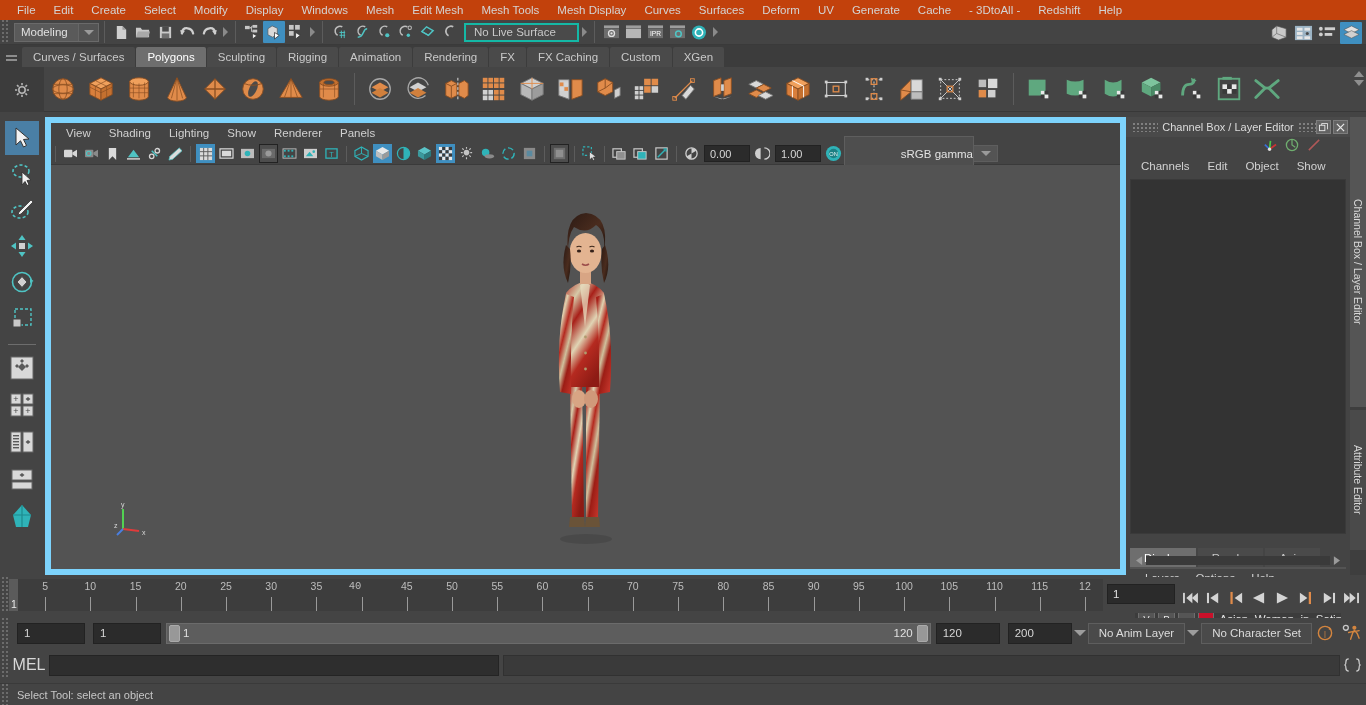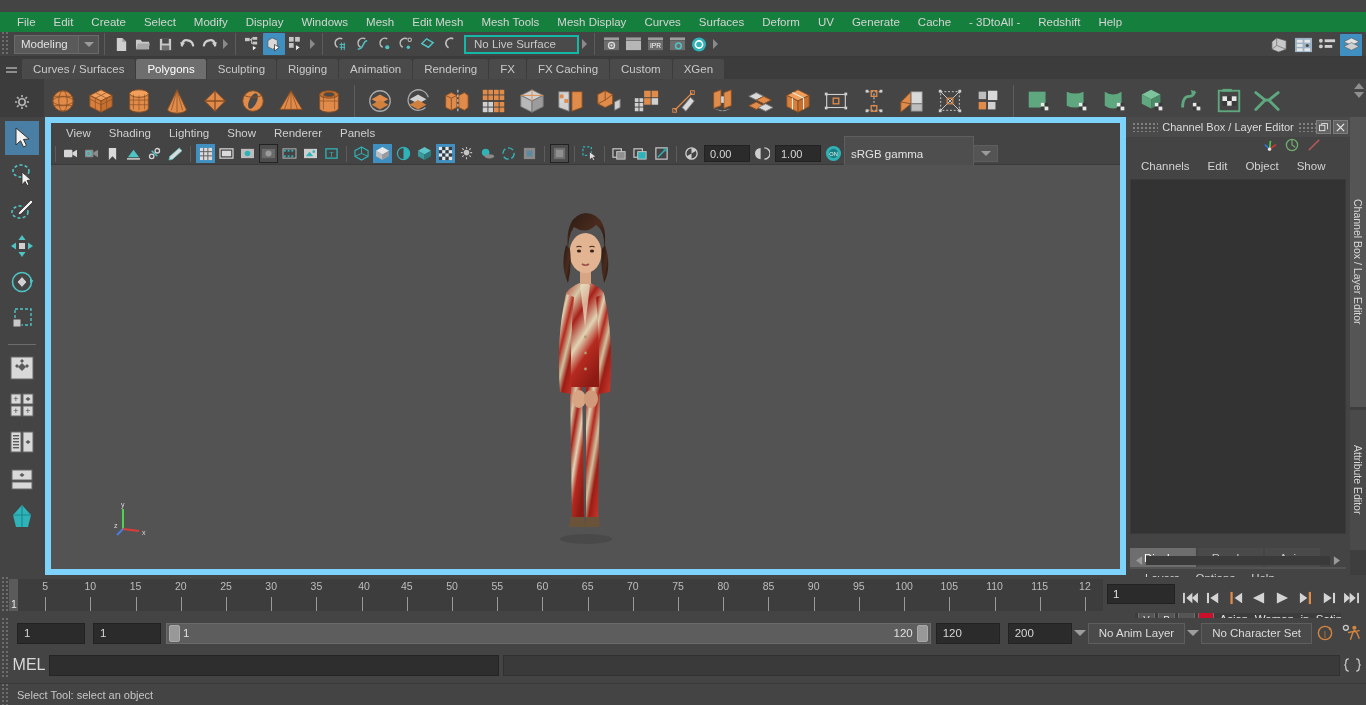--- a/index.html
+++ b/index.html
@@ -7,22 +7,22 @@
   body{
     width:1366px; height:705px;
     font-family:"Liberation Sans", sans-serif;
     font-size:11.5px;
     color:#cfcfcf;
     overflow:hidden;
     position:relative;
   }
   
   #menubar{
-    height:20px; background:#15803d;
-    display:flex; align-items:center; padding-left:8px;margin-top:12px;
+    height:20px; background:#c2410c;
+    display:flex; align-items:center; padding-left:8px;
   }
   #menubar .mi{ padding:0 9px; line-height:20px; font-size:11.5px; color:#d4d4d4; white-space:nowrap;}
 
   
   #statusline{
     height:25px; background:#444444; display:flex; align-items:center;
     border-bottom:1px solid #3a3a3a; position:relative;
   }
   .gripdots{
     width:9px; height:100%; flex:0 0 9px;
@@ -104,21 +104,21 @@
   .vbtn{ width:19px;height:19px;display:flex;align-items:center;justify-content:center;flex:0 0 19px;margin:0 1px;}
   .vbtn.on{ background:#3f8fc0; }
   .vbtn.framed{ border:1px solid #222; background:#4d4d4d;}
   .vsep{ width:1px;height:16px;background:#5c5c5c;margin:0 4px;flex:0 0 1px;}
   .numfield{
     width:46px;height:17px;background:#2b2b2b;border:1px solid #222; color:#d8d8d8;
     font-size:11px; display:flex;align-items:center;padding-left:5px; margin:0 2px;
   }
   .gammaBox{
     width:130px;height:35px;background:#4e4e4e;border:1px solid #5e5e5e;color:#e2e2e2;
-    font-size:11.5px;display:flex;align-items:center;padding-left:6px;
+    font-size:11.5px;display:flex;align-items:center;padding-left:6px;justify-content:flex-end;
   }
   .gammaArw{width:24px;height:17px;background:#545454;border:1px solid #5e5e5e;border-left:none;
     display:flex;align-items:center;justify-content:center;}
   #viewport{
     position:absolute; top:42px; left:0; right:0; bottom:0;
     background:#535353;
   }
   #perspLabel{ position:absolute; bottom:4px; left:0; right:0; text-align:center;
      font-size:11px; font-weight:bold; color:#e9e9e9; letter-spacing:.2px;}
   #axisgiz{ position:absolute; left:62px; bottom:32px; width:40px;height:40px;}
@@ -1319,21 +1319,21 @@
       <div class="tlab" style="left: 126.579px;">15</div>
       <div class="tick" style="left: 171.785px;"></div>
       <div class="tlab" style="left: 171.785px;">20</div>
       <div class="tick" style="left: 216.992px;"></div>
       <div class="tlab" style="left: 216.992px;">25</div>
       <div class="tick" style="left: 262.198px;"></div>
       <div class="tlab" style="left: 262.198px;">30</div>
       <div class="tick" style="left: 307.405px;"></div>
       <div class="tlab" style="left: 307.405px;">35</div>
       <div class="tick" style="left: 352.612px;"></div>
-      <div class="tlab" style="left: 355px;">40</div>
+      <div class="tlab" style="left: 346px; font-family: Liberation Mono, monospace;">40</div>
       <div class="tick" style="left: 397.818px;"></div>
       <div class="tlab" style="left: 397.818px;">45</div>
       <div class="tick" style="left: 443.025px;"></div>
       <div class="tlab" style="left: 443.025px;">50</div>
       <div class="tick" style="left: 488.231px;"></div>
       <div class="tlab" style="left: 488.231px;">55</div>
       <div class="tick" style="left: 533.438px;"></div>
       <div class="tlab" style="left: 533.438px;">60</div>
       <div class="tick" style="left: 578.645px;"></div>
       <div class="tlab" style="left: 578.645px;">65</div>

